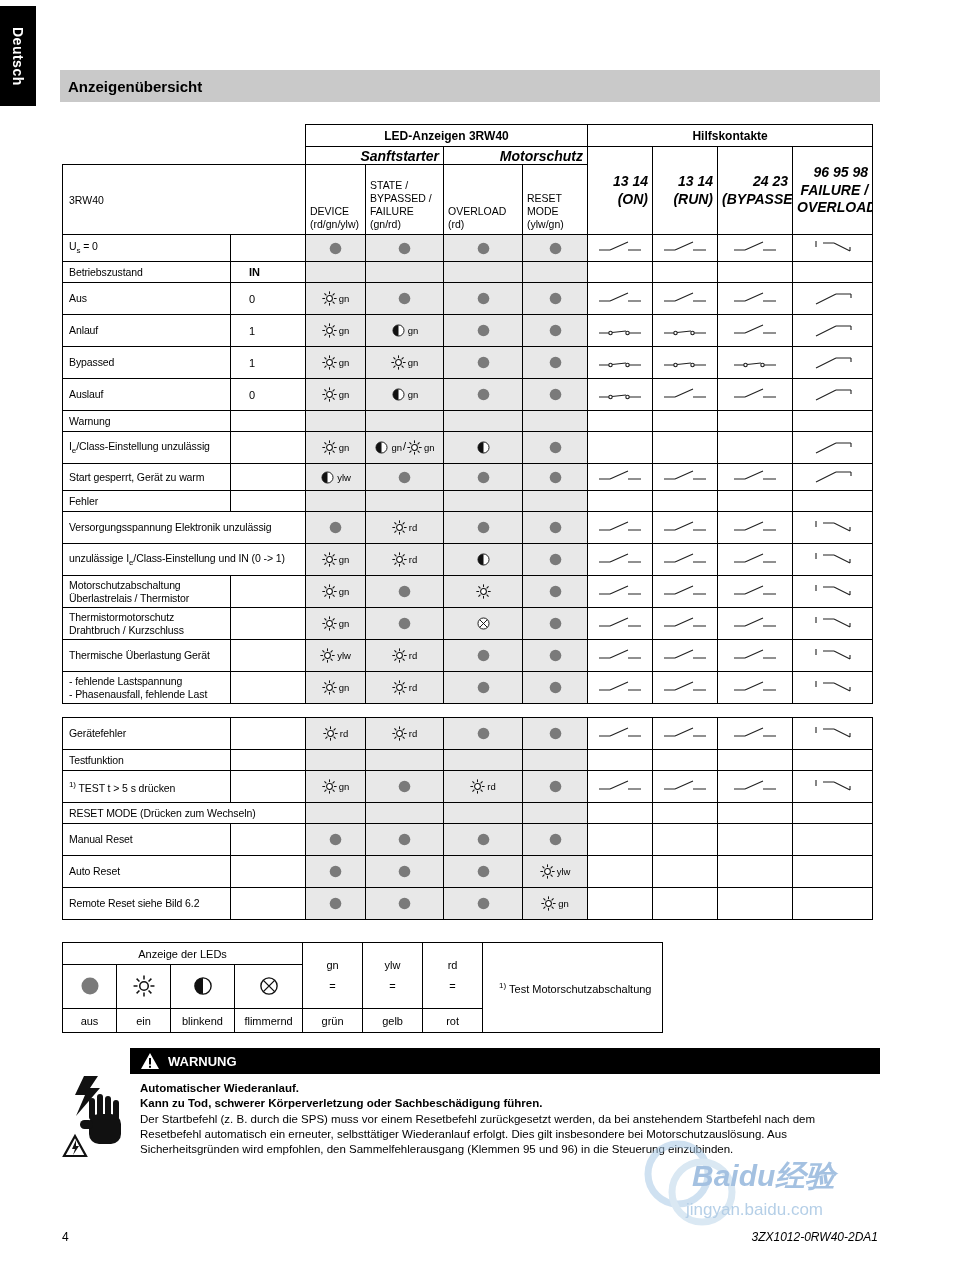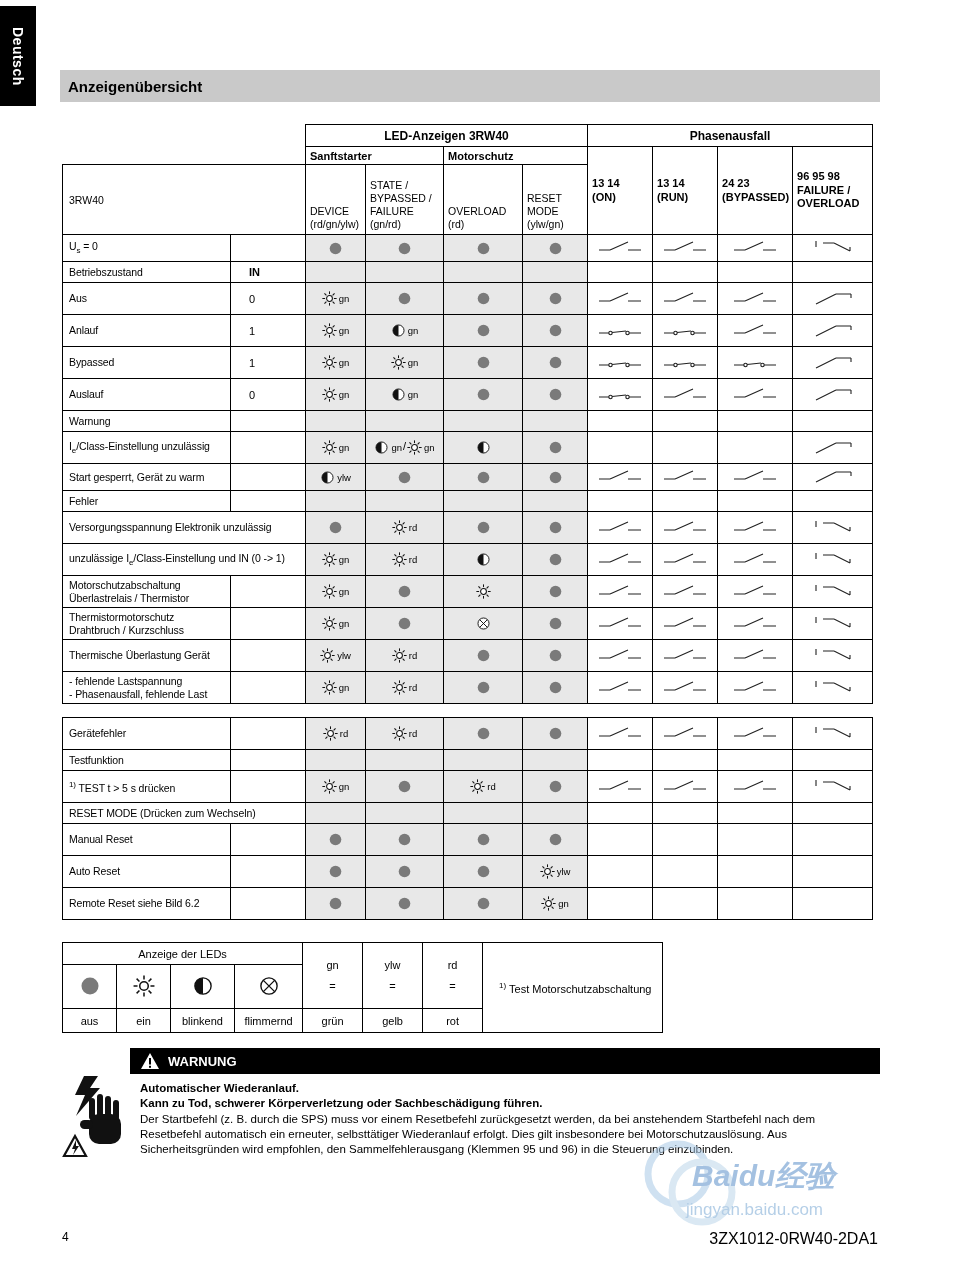--- a/index.html
+++ b/index.html
@@ -12,21 +12,21 @@
   .title-bar{position:absolute;left:60px;top:70px;width:820px;height:32px;background:#c9c9c9;
     display:flex;align-items:center;padding-left:8px;box-sizing:border-box;font-weight:bold;font-size:15px;}
 
   table{border-collapse:collapse;table-layout:fixed;}
   td,th{border:1px solid #000;box-sizing:border-box;font-size:10.5px;font-weight:normal;
     text-align:left;vertical-align:middle;padding:0 4px;overflow:hidden;}
   .noborder{border:none;background:#fff;}
 
   #main-table{position:absolute;left:62px;top:124px;width:810px;}
   tr.h1 th{height:22px;text-align:center;font-weight:bold;font-size:12px;}
-  tr.h2 th{height:18px;text-align:left;font-weight:bold;font-size:11px;}
+  tr.h2 th{height:18px;text-align:right;font-weight:bold;font-size:14px;font-style:italic;}
   tr.h3{height:70px;}
   th.colhead{white-space:pre-line;vertical-align:bottom;padding:3px 4px;line-height:1.25;font-weight:normal;}
   th.colhead.mid{vertical-align:middle;}
   th.devlabel{vertical-align:middle;padding-left:6px;font-weight:normal;}
 
   tr.r-data{height:32px;}
   tr.r-small{height:27px;margin-left:31px;}
   tr.r-sec{height:21px;}
   tr.r-gap td{height:14px;border:none;}
   td.lbl{padding-left:6px;white-space:nowrap;line-height:1.18;letter-spacing:-0.1px;}
@@ -50,21 +50,21 @@
   .warning{position:absolute;left:62px;top:1048px;width:818px;}
   .warn-icon{position:absolute;left:0;top:26px;width:64px;}
   .warn-main{margin-left:68px;}
   .warn-title{background:#000;color:#fff;height:26px;display:flex;align-items:center;gap:8px;
     padding-left:10px;font-weight:bold;font-size:13px;}
   .warn-body{padding:7px 4px 0 10px;font-size:11.5px;line-height:1.33;}
   .wb{font-weight:bold;margin:0;}
   .wp{margin:0;}
 
   .footer-left{position:absolute;left:62px;top:1230px;font-size:12px;}
-  .footer-right{position:absolute;right:83px;top:1230px;font-size:16px;}
+  .footer-right{position:absolute;right:83px;top:1230px;font-size:12px;font-style:italic;}
 
   .watermark{position:absolute;left:640px;top:1128px;width:290px;height:120px;opacity:.55;pointer-events:none;}
   .watermark svg{position:absolute;left:0;top:4px;}
   .wm-text{position:absolute;left:52px;top:28px;font-size:30px;font-weight:bold;color:#5b8fc9;font-style:italic;}
   .wm-url{position:absolute;left:46px;top:72px;font-size:17px;color:#79a8d4;}
 </style>
 </head>
 <body>
 
 <div class="lang-tab">
@@ -85,21 +85,21 @@
       <col style="width:65px">
       <col style="width:65px">
       <col style="width:65px">
     <col style="width:75px">
       <col style="width:80px">
   </colgroup>
   <thead>
     <tr class="h1">
       <td class="noborder" colspan="2"></td>
       <th colspan="4">LED-Anzeigen 3RW40</th>
-      <th colspan="4">Phasenausfall</th>
+      <th colspan="4">Hilfskontakte</th>
     </tr>
     <tr class="h2">
       <td class="noborder" colspan="2"></td>
       <th colspan="2">Sanftstarter</th>
       <th colspan="2">Motorschutz</th>
       <th rowspan="2" class="colhead mid">13  14
 (ON)</th>
       <th rowspan="2" class="colhead mid">13  14
 (RUN)</th>
       <th rowspan="2" class="colhead mid">24  23

